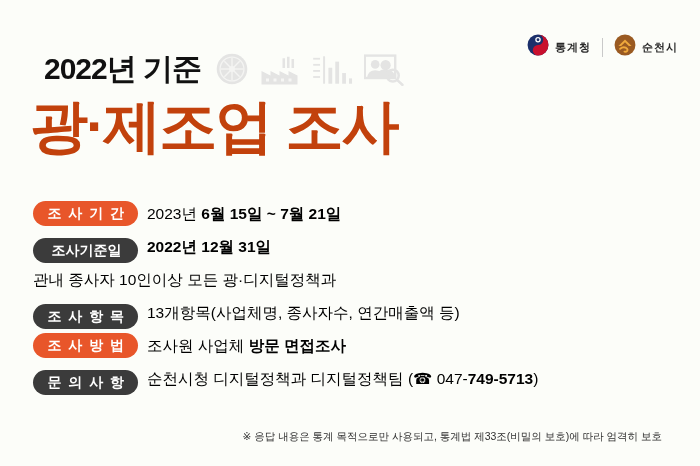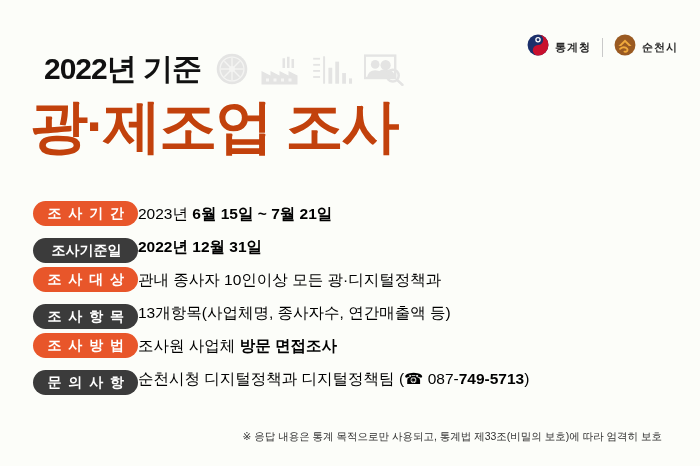--- a/index.html
+++ b/index.html
@@ -39,21 +39,21 @@
     font-size:58px; font-weight:bold; color:#c2410c;
     letter-spacing:-2px; line-height:1;
     white-space:nowrap;
   }
 
   
   .info-list{
     position:absolute; left:33px; top:201px;
     display:flex; flex-direction:column; gap:8px;
   }
-  .info-row{display:flex;align-items:center;height:25px;}
+  .info-row{display:flex;align-items:center;gap:9px;height:25px;}
   .pill{
     width:105px;height:25px;border-radius:13px;
     display:flex;align-items:center;justify-content:center;
     color:#fff;font-size:14px;font-weight:bold;
     letter-spacing:1.5px; box-sizing:border-box;
     padding-left:2px;
   }
   .pill.orange{background:#e8562a;}
   .pill.dark{background:#3b3b3b;margin-top:8px;}
   .pill.tight{letter-spacing:0px;}
@@ -181,34 +181,33 @@
     <div class="pill orange">조 사 기 간</div>
     <div class="info-text"><span>2023년 </span><b>6월 15일 ~ 7월 21일</b><span></span></div>
   </div>
 
   <div class="info-row">
     <div class="pill dark tight">조사기준일</div>
     <div class="info-text"><span></span><b>2022년 12월 31일</b><span></span></div>
   </div>
 
   <div class="info-row">
-    <div class="pill orange">조 사 대 상</div>
     <div class="info-text"><span>관내 종사자 10인이상 모든 광·디지털정책과</span><b></b><span></span></div>
   </div>
 
   <div class="info-row">
     <div class="pill dark">조 사 항 목</div>
     <div class="info-text"><span>13개항목(사업체명, 종사자수, 연간매출액 등)</span><b></b><span></span></div>
   </div>
 
   <div class="info-row">
     <div class="pill orange">조 사 방 법</div>
     <div class="info-text"><span>조사원 사업체 </span><b>방문 면접조사</b><span></span></div>
   </div>
 
   <div class="info-row">
     <div class="pill dark">문 의 사 항</div>
-    <div class="info-text"><span>순천시청 디지털정책과 디지털정책팀 (☎ 087-</span><b>749-5713</b><span>)</span></div>
+    <div class="info-text"><span>순천시청 디지털정책과 디지털정책팀 (☎ 047-</span><b>749-5713</b><span>)</span></div>
   </div>
 
 </div>
 
 <div class="footnote">※ 응답 내용은 통계 목적으로만 사용되고, 통계법 제33조(비밀의 보호)에 따라 엄격히 보호</div>
 
 </body></html>

